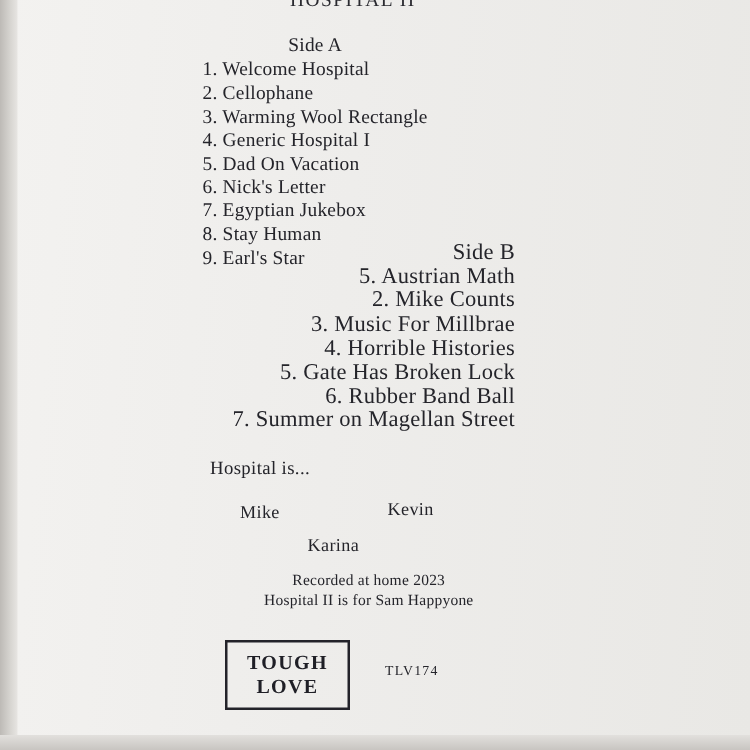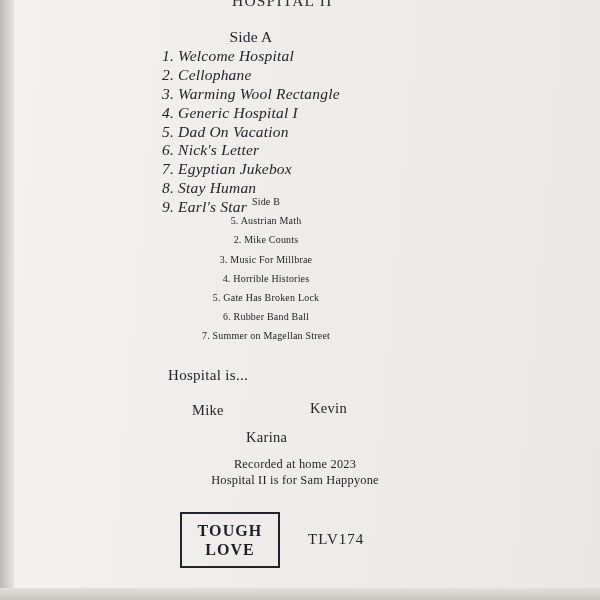--- a/index.html
+++ b/index.html
@@ -64,29 +64,28 @@
     line-height: 18.9px;
     letter-spacing: 0.2px;
   }
   .side-a .side-label {
     display: block;
     text-align: center;
   }
   .side-a .track {
     display: block;
     white-space: nowrap;
-    font-style: italic;
   }
   .side-b {
     position: absolute;
     left: 120px;
     top: 192px;
     width: 292px;
-    text-align: center;
-    font-size: 10px;
+    text-align: right;
+    font-size: 18px;
     line-height: 19.2px;
     letter-spacing: 0.2px;
   }
   .side-b .side-label {
     display: block;
   }
   .side-b .track {
     display: block;
     white-space: nowrap;
   }
@@ -133,21 +132,21 @@
   .label-box span {
     font-size: 16px;
     letter-spacing: 1.1px;
     font-weight: 700;
     color: #1f1f26;
   }
   .catalog {
     position: absolute;
     left: 308px;
     top: 531px;
-    font-size: 15px;
+    font-size: 11px;
     letter-spacing: 1px;
   }
 </style>
 </head>
 <body>
 
 <div class="sleeve">
   <div class="left-edge"></div>
   <div class="bottom-edge"></div>
 

